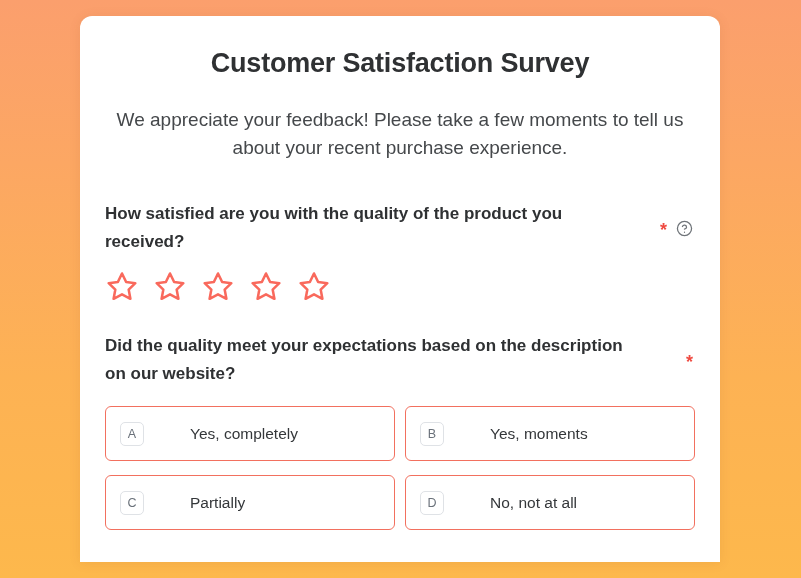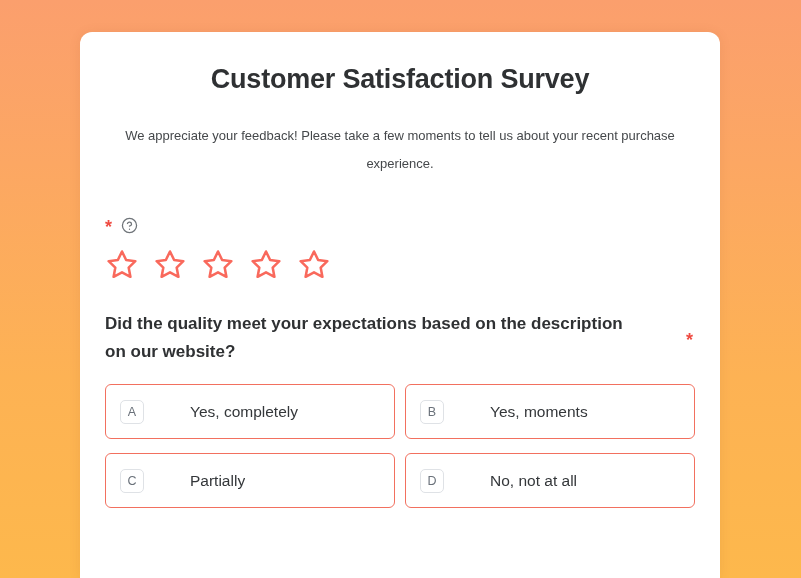--- a/index.html
+++ b/index.html
@@ -15,21 +15,21 @@
 
   .page-wrap {
     width: 801px;
     height: 578px;
     position: relative;
   }
 
   .survey-card {
     position: absolute;
     left: 80px;
-    top: 32px;
+    top: 16px;
     width: 640px;
     min-height: 546px;
     background: #ffffff;
     border-radius: 12px 12px 0 0;
     padding: 30px 25px 0 25px;
     box-shadow: 0 1px 12px rgba(130, 70, 30, 0.10);
     overflow: hidden;
   }
 
   .survey-title {
@@ -39,21 +39,21 @@
     line-height: 34px;
     font-weight: bold;
     color: #2f3133;
     letter-spacing: -0.2px;
   }
 
   .survey-desc {
     margin: 26px auto 0 auto;
     max-width: 590px;
     text-align: center;
-    font-size: 13px;
+    font-size: 19px;
     line-height: 28px;
     color: #45484b;
   }
 
   .question-block {
     margin-top: 38px;
   }
   .question-block.second { margin-top: 30px; }
 
   .question-head {
@@ -167,20 +167,21 @@
 <div class="page-wrap">
 
   <div class="survey-card">
 
     <h1 class="survey-title">Customer Satisfaction Survey</h1>
 
     <p class="survey-desc">We appreciate your feedback! Please take a few moments to tell us about your recent purchase experience.</p>
 
     <div class="question-block">
       <div class="question-head">
+        <div class="question-text">How satisfied are you with the quality of the product you received?</div>
         <div class="question-marks">
           <span class="required-asterisk">*</span>
           <span class="help-icon">
             <svg width="17" height="17" viewBox="0 0 24 24" fill="none" stroke="currentColor" stroke-width="1.8" stroke-linecap="round" stroke-linejoin="round">
               <circle cx="12" cy="12" r="10"></circle>
               <path d="M9.1 9.2a3 3 0 0 1 5.8 1c0 2-3 2.8-3 2.8"></path>
               <line x1="12" y1="17.2" x2="12" y2="17.3"></line>
             </svg>
           </span>
         </div>

